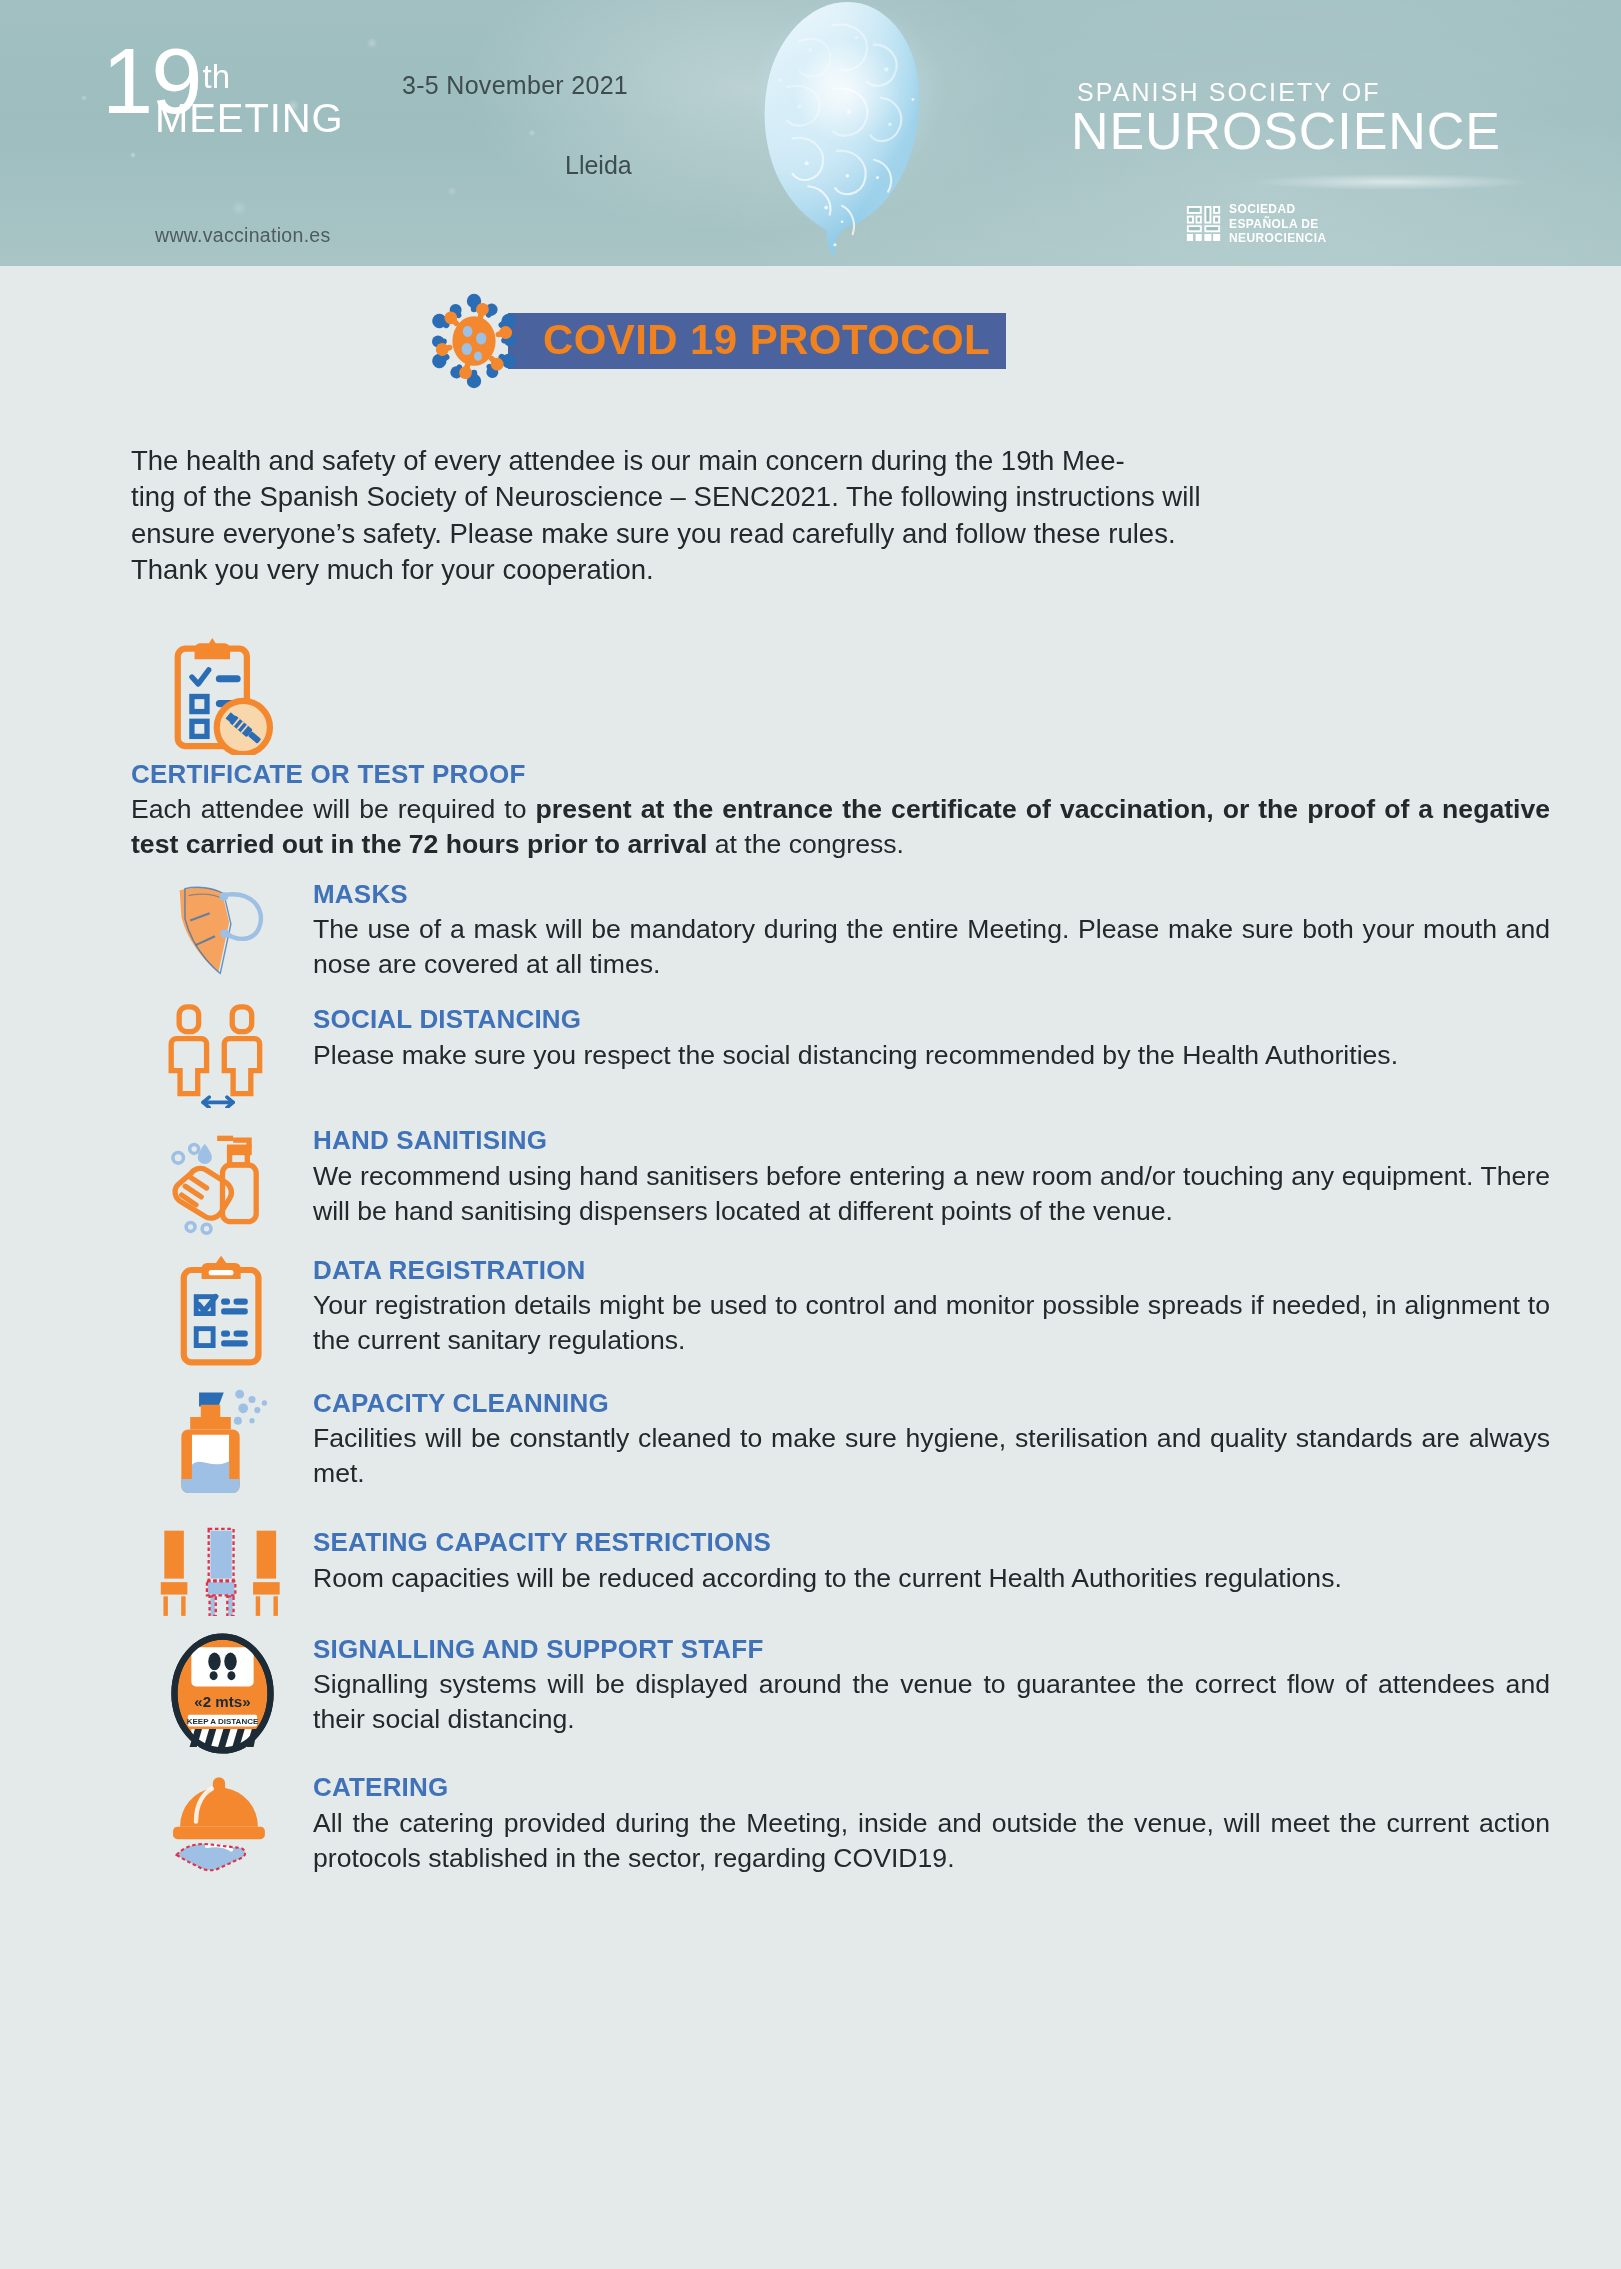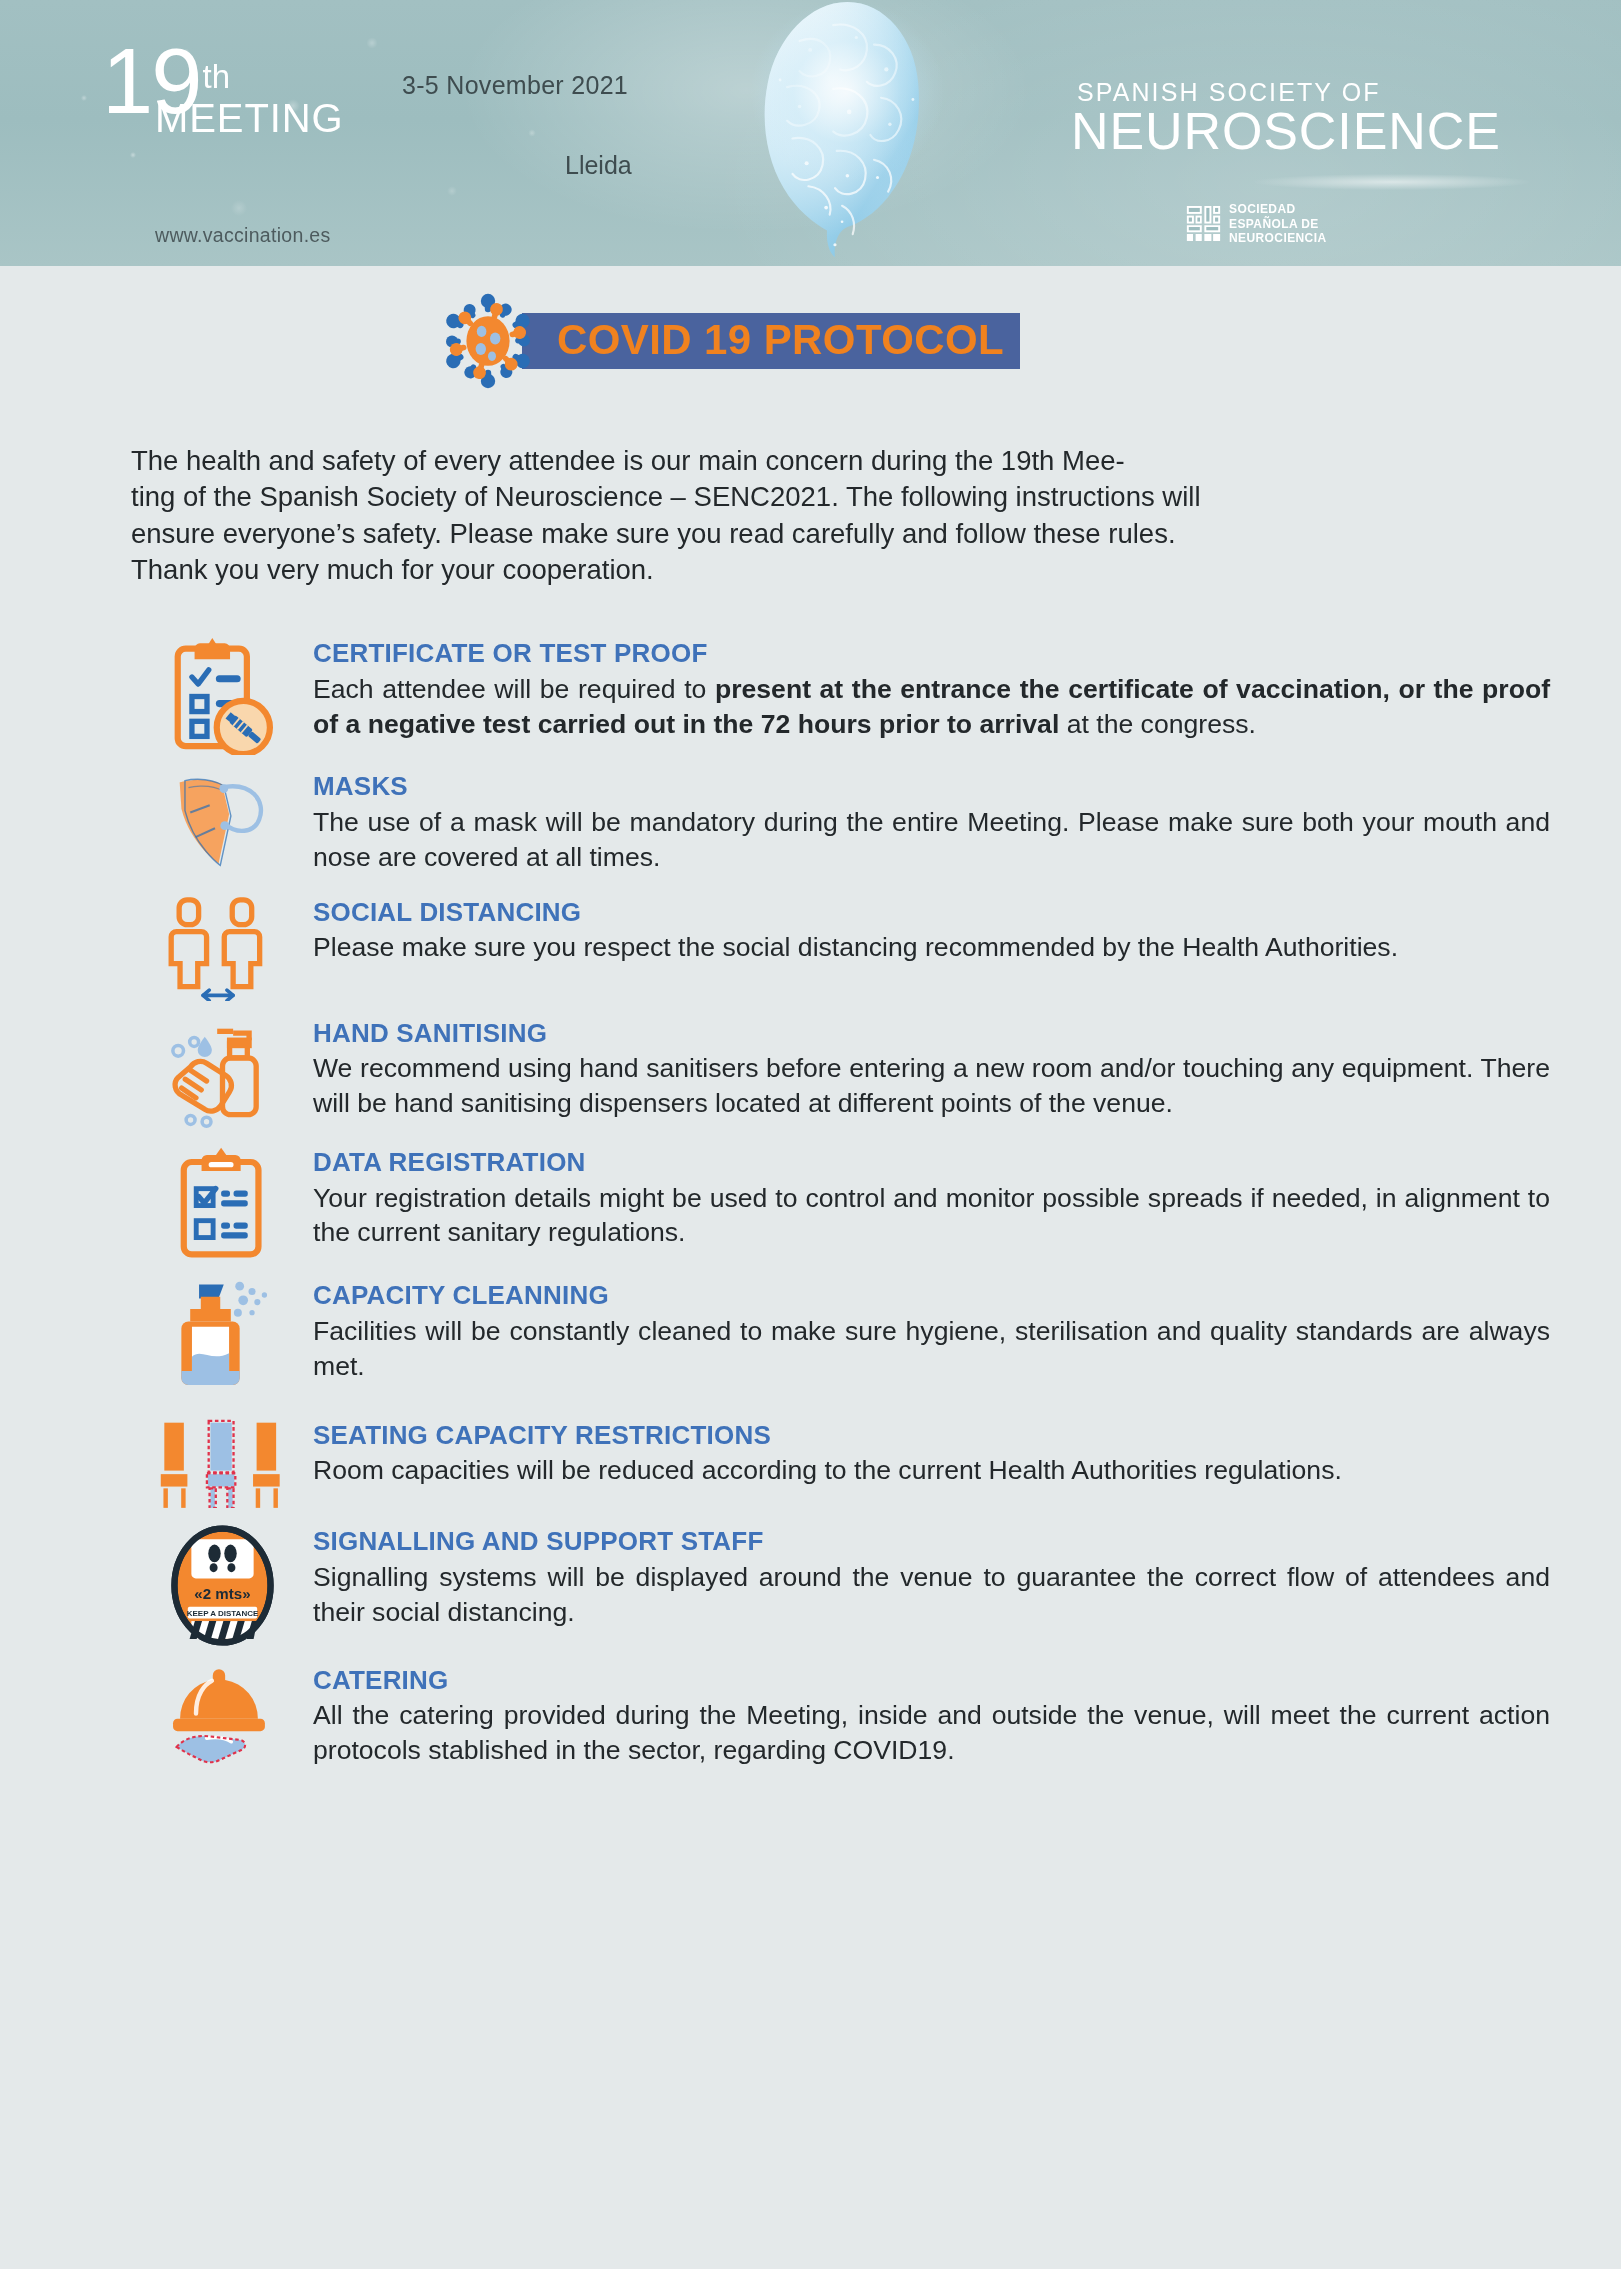--- a/index.html
+++ b/index.html
@@ -162,21 +162,21 @@
     font-size: 12px;
     font-weight: 700;
     line-height: 1.22;
     letter-spacing: 0.4px;
     white-space: pre-line;
   }
 
   
   .title-row {
     position: absolute;
-    left: 440px;
+    left: 426px;
     top: 293px;
     display: flex;
     align-items: center;
   }
   .virus-icon { width: 96px; height: 96px; flex: none; margin-right: -14px; position: relative; z-index: 2; }
   .title-bar {
     background: #4a639e;
     padding: 5.3px 16px 8px 35px;
     position: relative;
     z-index: 1;
@@ -239,21 +239,21 @@
   .sec-text {
     color: #23282b;
     font-size: 26.6px;
     line-height: 1.31;
     text-align: justify;
     text-justify: inter-word;
   }
   .sec-text b { font-weight: 700; }
 
   
-  .s-cert  { margin-bottom: 12.4px; }
+  .s-cert  { margin-bottom: 12.4px; flex-direction: column; }
   .s-mask  { margin-bottom: 16px; }
   .s-dist  { margin-bottom: 12.4px; }
   .s-hand  { margin-bottom: 14px; }
   .s-data  { margin-bottom: 17.7px; }
   .s-fac   { margin-bottom: 21px; }
   .s-seat  { margin-bottom: 14px; }
   .s-sign  { margin-bottom: 14px; }
 </style>
 </head>
 <body>

